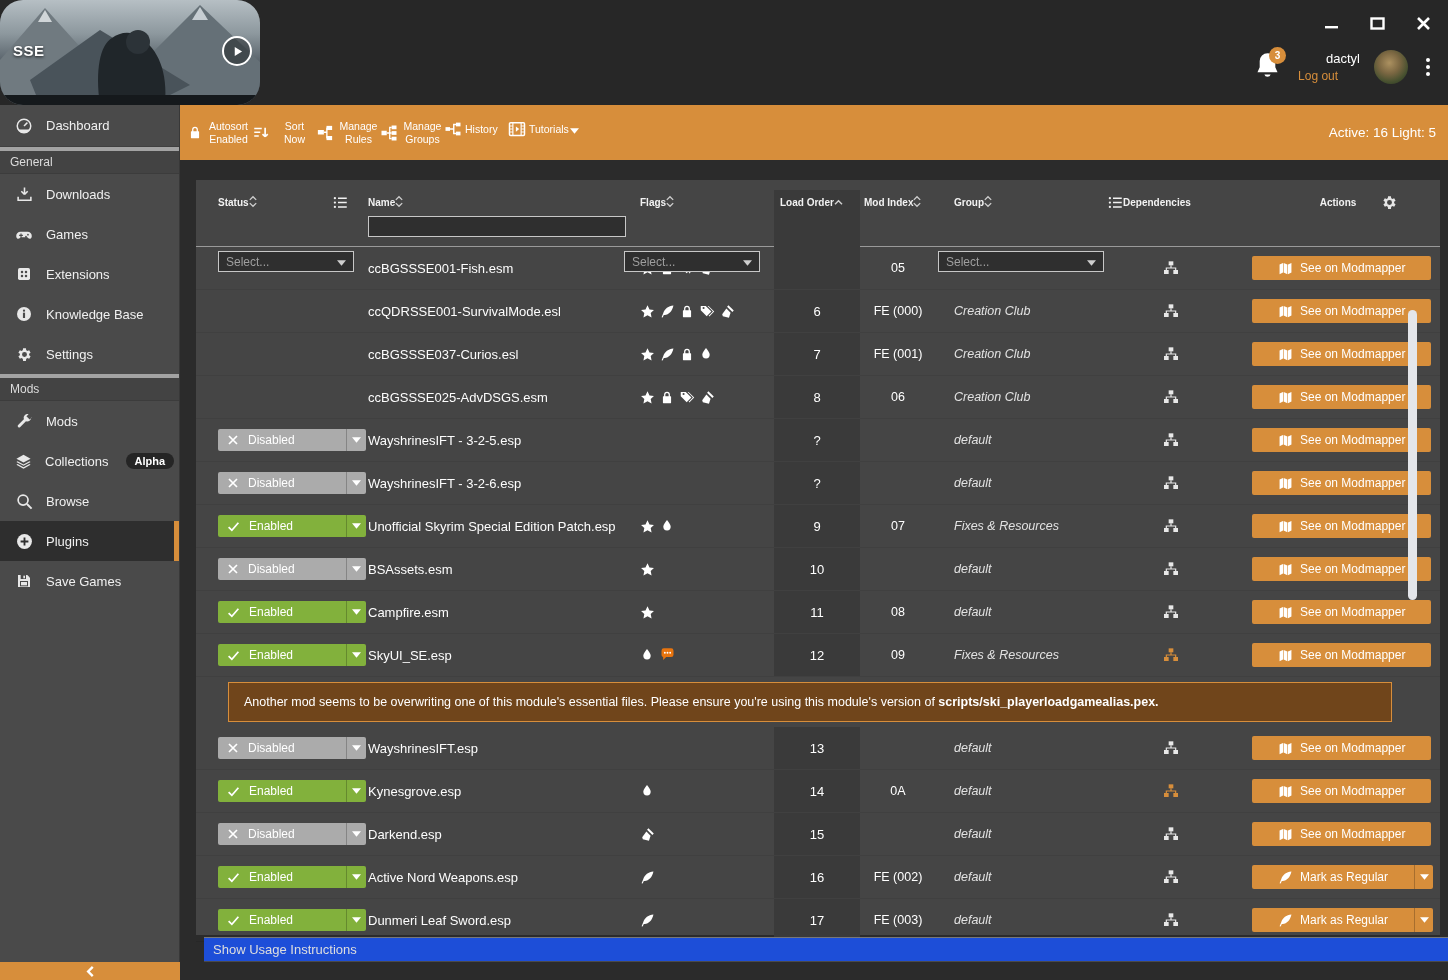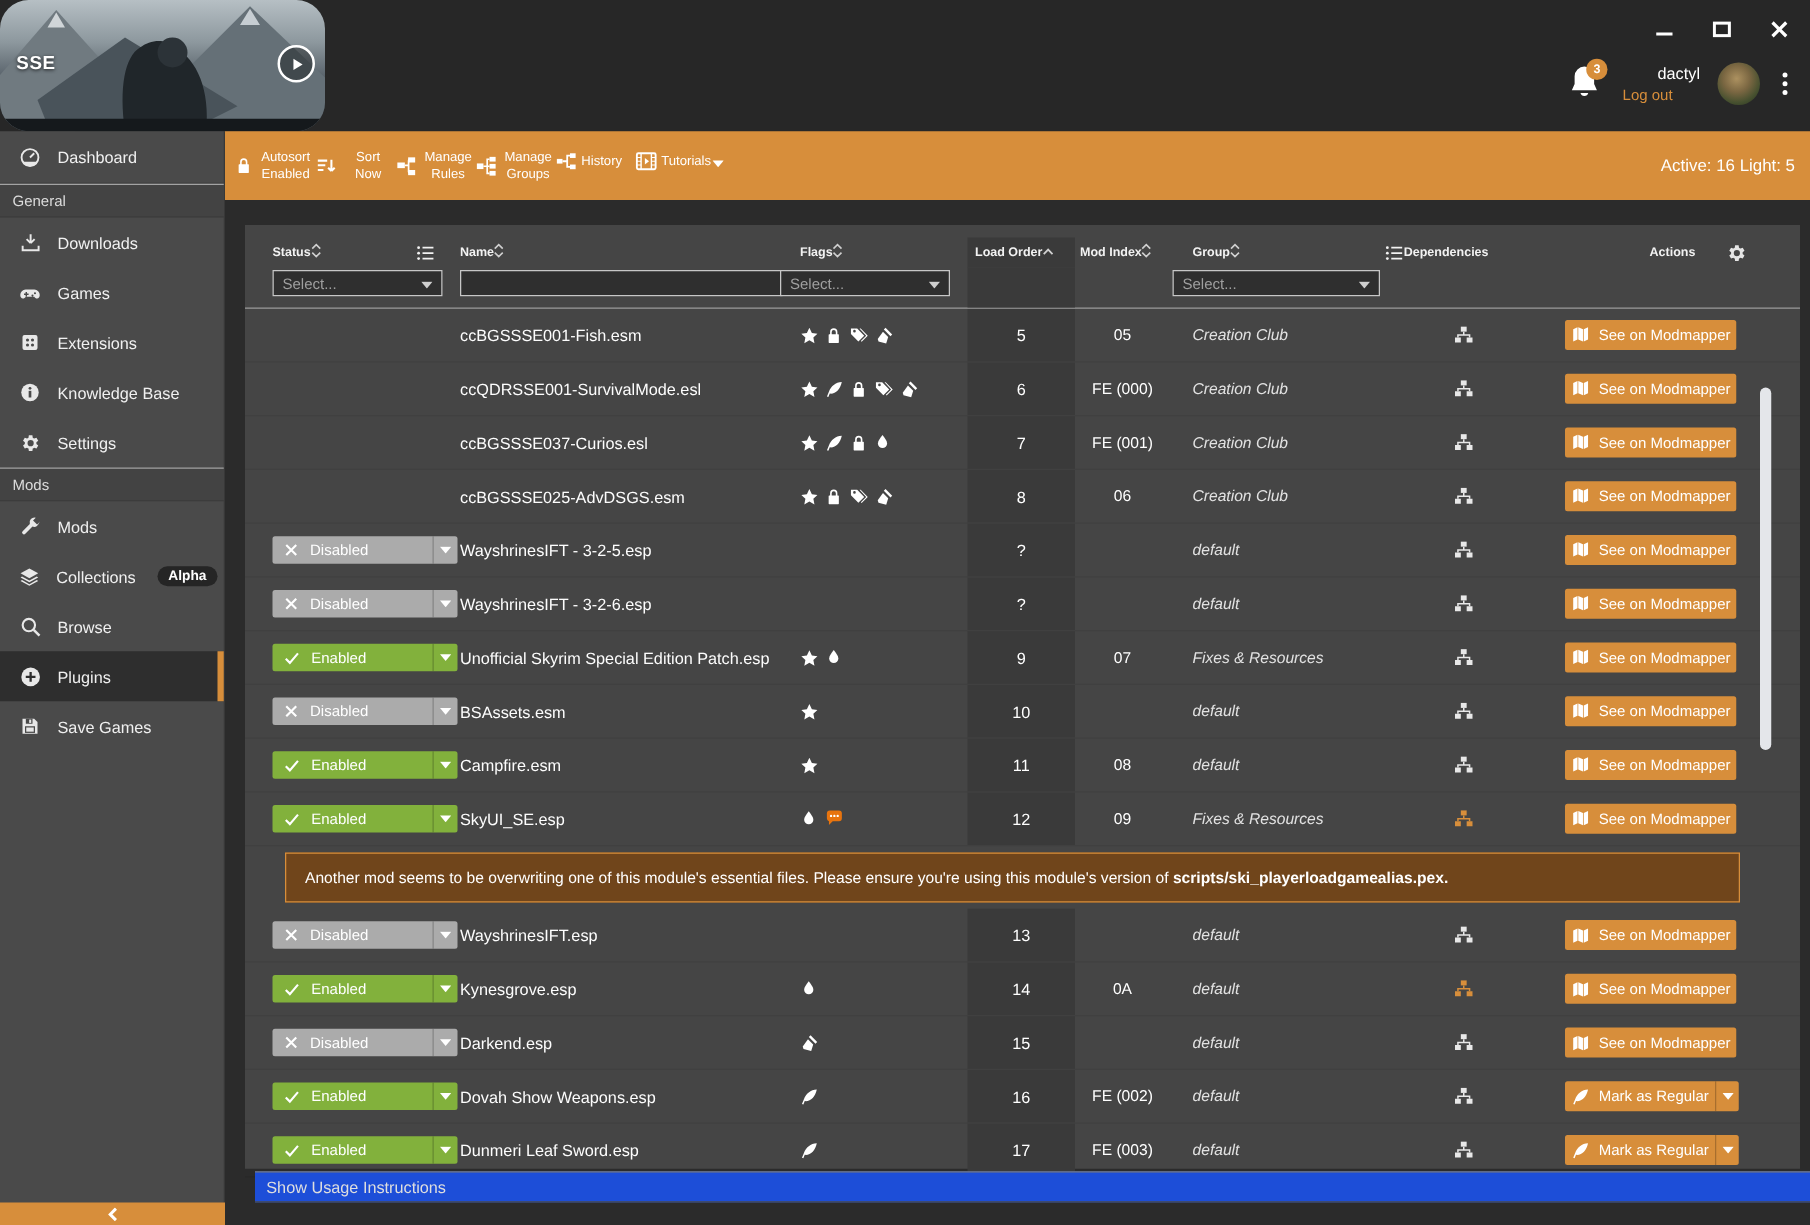--- a/index.html
+++ b/index.html
@@ -37,21 +37,21 @@
   .tb-btn .lbl { max-width:60px; }
   .tb-caret { position:relative; }
   .tb-caret .c { position:absolute; right:-10px; bottom:1px; }
   .tb-status { margin-left:auto; font-size:13.5px; color:#fff; padding-right:4px; white-space:nowrap; }
 
   
   .sidebar { position:absolute; left:0; top:105px; width:180px; height:875px; background:#4a4a4a; border-right:1px solid #383838; }
   .side-item { height:40px; display:flex; align-items:center; gap:13px; padding:0 15px; font-size:13px; color:#f0f0f0; cursor:pointer; }
   .side-item .icon { color:#e8e8e8; width:18px; display:flex; justify-content:center; }
   .side-item.dash { height:42px; border-bottom:1px solid #404040; }
-  .side-section { height:27px; background:#434343; border-top:1px solid #a3a3a3; border-bottom:1px solid #3c3c3c;
+  .side-section { height:27px; background:#434343; border-top:4px solid #a3a3a3; border-bottom:1px solid #3c3c3c;
                   display:flex; align-items:center; padding:0 10px; font-size:12px; color:#dcdcdc; }
   .side-item.active { background:#2e2e2e; border-right:5px solid #d78e3b; }
   .alpha-badge { background:#252525; border-radius:10px; padding:2px 9px; font-size:11px; font-weight:bold; color:#fff; margin-left:4px; }
   .collapse-bar { position:absolute; left:0; bottom:0; width:180px; height:18px; background:#d78e3b;
                   display:flex; align-items:center; justify-content:center; cursor:pointer; }
 
   
   .panel { position:absolute; left:196px; top:180px; width:1244px; height:755px; background:#454545; }
   .grid { display:grid; grid-template-columns:160px 268px 150px 86px 76px 170px 130px 1fr; align-items:center; }
   .thead { padding-top:10px; border-bottom:1px solid #9a9a9a; position:relative; }
@@ -60,21 +60,21 @@
   .th-status { padding-left:22px; }
   .th-status .listic { margin-left:auto; margin-right:8px; }
   .th-load { background:#3a3a3a; align-self:stretch; height:auto; padding-left:6px; }
   .th-deps { padding-left:2px; cursor:default; }
   .th-actions { justify-content:center; cursor:default; }
   .gear-abs { position:absolute; right:42px; top:14px; color:#e5e5e5; cursor:pointer; }
   .filter-row { height:32px; align-items:start; }
   .filter-cell { padding:2px 0 8px 0; }
   .fc-status { padding-left:22px; } .fc-flags { padding-left:0; } .fc-group { padding-left:2px; }
   .select-box { width:136px; height:21px; background:#2f2f2f; border:1px solid #c7c7c7; display:flex; align-items:center;
-                padding:0 7px; font-size:12px; color:#9f9f9f; cursor:pointer; }
+                padding:0 7px; font-size:12px; color:#9f9f9f; cursor:pointer;margin-top:35px; }
   .select-box .cd { margin-left:auto; color:#cfcfcf; }
   .name-input { width:258px; height:21px; background:#2f2f2f; border:1px solid #c7c7c7; color:#eee; font-size:12px; padding:0 6px; margin-left:12px; }
   .fc-group .select-box { width:166px; }
   .fc-load { background:#3a3a3a; align-self:stretch; height:100%; }
 
   .tbody { }
   .trow { height:43px; border-bottom:1px solid rgba(0,0,0,.07); cursor:default; }
   .cell-status { padding-left:22px; }
   .status-btn { width:148px; height:22px; display:flex; border-radius:2px; overflow:hidden; font-size:12px; color:#fff; cursor:pointer; }
   .status-btn .main { flex:1; display:flex; align-items:center; gap:9px; padding:0 9px; }
@@ -85,21 +85,21 @@
   .cell-flags { display:flex; gap:5px; align-items:center; padding-left:16px; color:#fff; }
   .cell-load { background:#3a3a3a; align-self:stretch; display:flex; align-items:center; justify-content:center; font-size:13px; }
   .cell-mod { text-align:center; font-size:12.5px; }
   .cell-group { padding-left:18px; font-size:12.5px; font-style:italic; color:#e2e2e2; }
   .cell-deps { display:flex; justify-content:center; color:#e8e8e8; }
   .cell-deps .dep { cursor:pointer; }
   .cell-deps .hl { color:#d78e3b; }
   .cell-actions { padding-left:16px; }
   .act-btn { height:24px; background:#d78e3b; color:#fff; font-size:12px; display:inline-flex; align-items:center;
              border-radius:2px; overflow:hidden; cursor:pointer; }
-  .act-btn .main { display:flex; align-items:center; gap:7px; padding:0 5px; }
+  .act-btn .main { display:flex; align-items:center; gap:7px; padding:0 26px; }
   .act-btn .caret { width:19px; height:24px; display:flex; align-items:center; justify-content:center; border-left:1px solid rgba(0,0,0,.22); }
 
   .warning-row { margin:5px 48px 5px 32px; background:#70451b; border:1px solid #d78e3b; padding:11px 15px;
                  font-size:12.5px; color:#fff; line-height:1.3; }
   .warning-row b { font-weight:bold; }
 
   .scroll-thumb { position:absolute; right:23px; top:130px; width:9px; height:290px; border-radius:5px; background:#e4e6ea; cursor:pointer; }
 
   
   .footer-bar { position:absolute; left:204px; top:937px; width:1252px; height:25px; background:#1d4ed8;
@@ -1136,21 +1136,21 @@
               </span>
               <span>Enabled</span>
             </span>
          <span class="caret">
               <svg width="9" height="6" viewBox="0 0 10 6">
                 <polygon points="0,0 10,0 5,6" fill="currentColor"></polygon>
               </svg>
             </span>
        </div>
         </div>
-    <div class="cell-name">Dovah Show Weapons.esp</div>
+    <div class="cell-name">Active Nord Weapons.esp</div>
     <div class="cell-flags">
           <span class="icon">
             <svg width="15" height="15" viewBox="0 0 24 24">
               <path fill="currentColor" d="M21.5 2.5c-8 .2-14 5.5-16.5 12.6L2.5 21l1.8.7 1.8-4.3c7.4.9 13.4-5.5 15.4-14.9z"></path>
             </svg>
           </span>
         </div>
     <div class="cell-load">16</div>
     <div class="cell-mod">FE (002)</div>
     <div class="cell-group">default</div>

